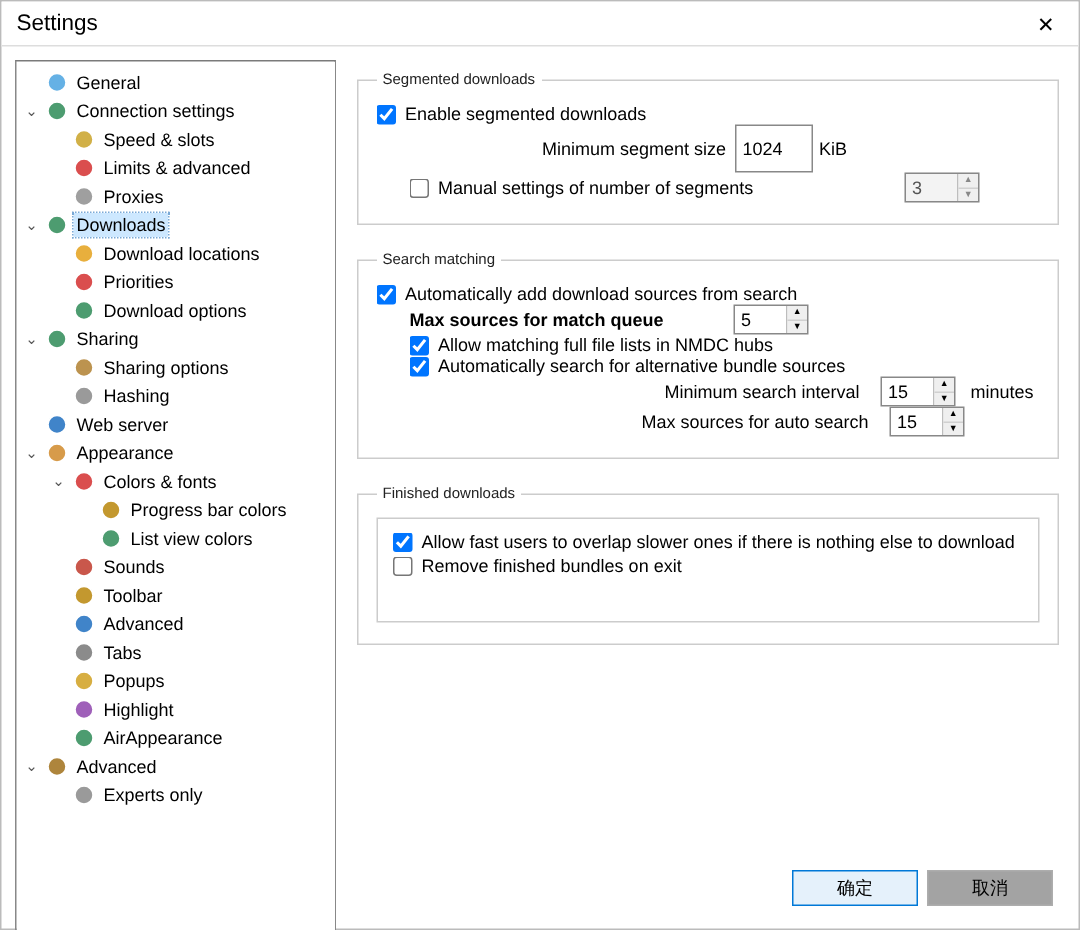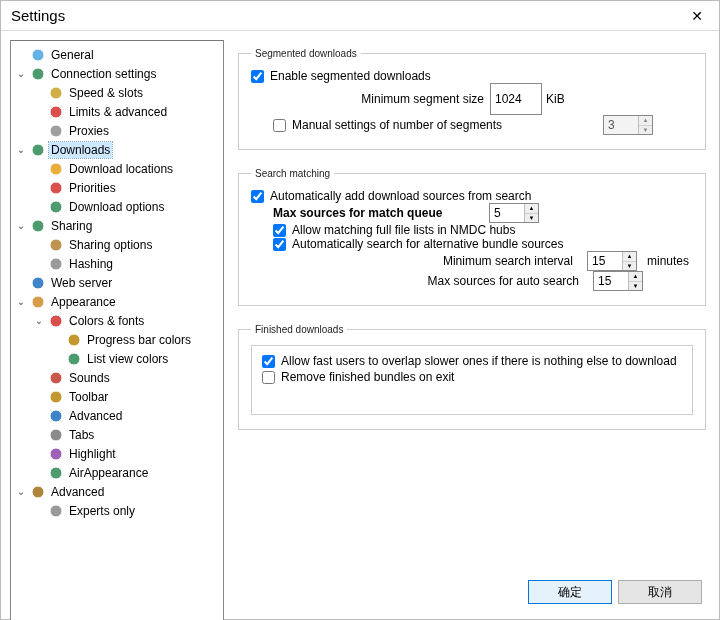--- a/index.html
+++ b/index.html
@@ -141,21 +141,21 @@
   .btn {
     min-width: 84px;
     height: 24px;
     border: 1px solid #0078d7;
     background: #e5f1fb;
     display: flex;
     align-items: center;
     justify-content: center;
     font: inherit;
   }
-  .btn.plain { border-color:#adadad; background:#e5e5e5;}
+  .btn.plain { border-color:#adadad; background:#a3a3a3;}
   .finished-box {
     border: 1px solid #ccc;
     padding: 6px 10px;
     min-height: 70px;
   }
   .finished-box .row{margin:2px 0;}
   svg{display:block;}
 </style>
 </head>
 <body>
@@ -371,20 +371,30 @@
         </div>
         <div class="tree-row indent2">
           <span class="exp"></span>
           <span class="icon">
             <svg width="16" height="16" viewBox="0 0 16 16">
     <circle cx="8" cy="8" r="6" fill="#777777" opacity="0.85"></circle>
     <circle cx="8" cy="8" r="6" fill="none" stroke="#fff" stroke-width="1"></circle>
   </svg>
           </span>
           <span class="lbl">Tabs</span>
+        </div>
+        <div class="tree-row indent2">
+          <span class="exp"></span>
+          <span class="icon">
+            <svg width="16" height="16" viewBox="0 0 16 16">
+    <circle cx="8" cy="8" r="6" fill="#d0a020" opacity="0.85"></circle>
+    <circle cx="8" cy="8" r="6" fill="none" stroke="#fff" stroke-width="1"></circle>
+  </svg>
+          </span>
+          <span class="lbl">Popups</span>
         </div>
         <div class="tree-row indent2">
           <span class="exp"></span>
           <span class="icon">
             <svg width="16" height="16" viewBox="0 0 16 16">
     <circle cx="8" cy="8" r="6" fill="#8e44ad" opacity="0.85"></circle>
     <circle cx="8" cy="8" r="6" fill="none" stroke="#fff" stroke-width="1"></circle>
   </svg>
           </span>
           <span class="lbl">Highlight</span>

